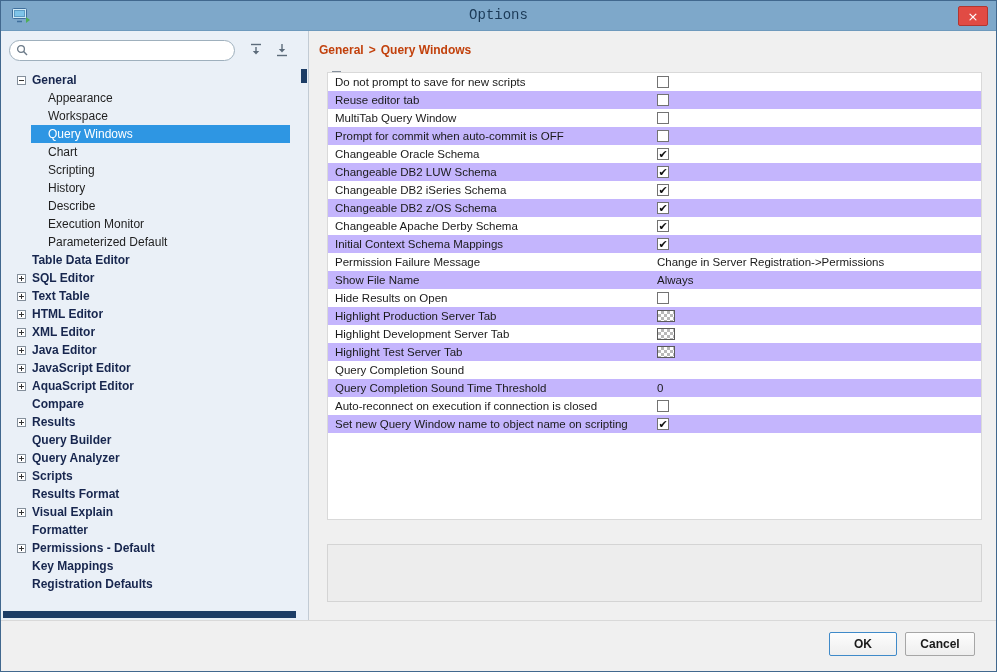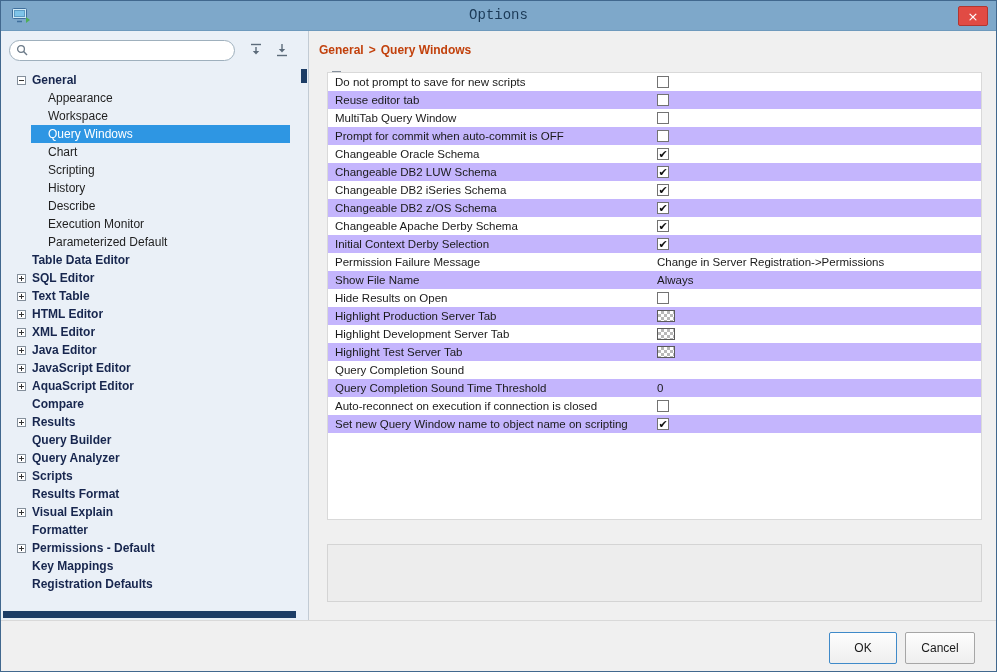--- a/index.html
+++ b/index.html
@@ -95,23 +95,23 @@
   }
 
   .description-panel {
     position:absolute; left:18px; right:14px; top:513px; height:58px;
     background:#ededed; border:1px solid #d4d4d4;
   }
 
   
   .footer { position:absolute; bottom:0; left:0; right:0; height:51px; background:#f0f0f0; border-top:1px solid #d9d9d9; }
   .btn {
-    position:absolute; top:11px; height:32px; border-radius:2px;
+    position:absolute; top:11px; height:24px; border-radius:2px;
     background:linear-gradient(#fdfdfd,#eeeeee); font-size:12px; color:#1a1a1a;
-    text-align:center; padding:0; cursor:default;
+    text-align:center; padding:0; cursor:default;font-weight:bold;
   }
   .btn.ok { right:99px; width:68px; border:1px solid #3f8ac9; }
   .btn.cancel { right:21px; width:70px; border:1px solid #a6a6a6; }
 
   svg { display:block; }
 </style>
 </head>
 <body>
 
 <div class="window">
@@ -393,21 +393,21 @@
               <span class="cb checked">✔</span>
             </div>
   </div>
           <div class="setting-row">
     <div class="setting-label">Changeable Apache Derby Schema</div>
     <div class="setting-value">
               <span class="cb checked">✔</span>
             </div>
   </div>
           <div class="setting-row alt">
-    <div class="setting-label">Initial Context Derby Selection</div>
+    <div class="setting-label">Initial Context Schema Mappings</div>
     <div class="setting-value">
               <span class="cb checked">✔</span>
             </div>
   </div>
           <div class="setting-row">
     <div class="setting-label">Permission Failure Message</div>
     <div class="setting-value">Change in Server Registration-&gt;Permissions</div>
   </div>
           <div class="setting-row alt">
     <div class="setting-label">Show File Name</div>

